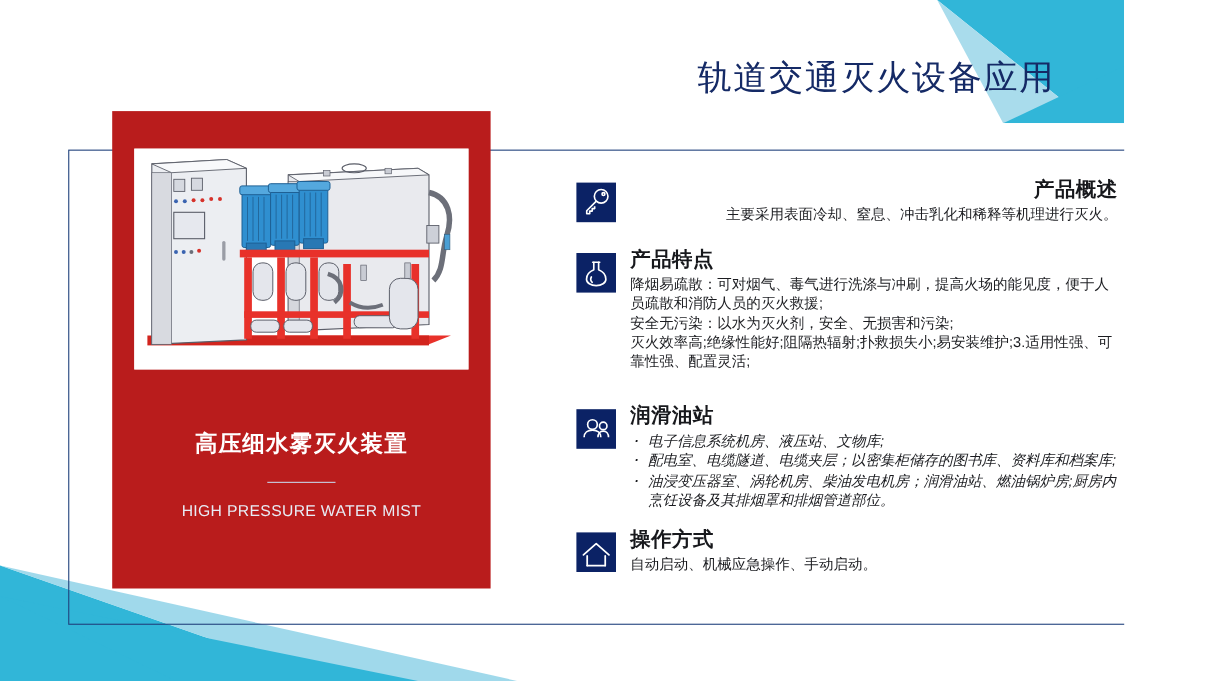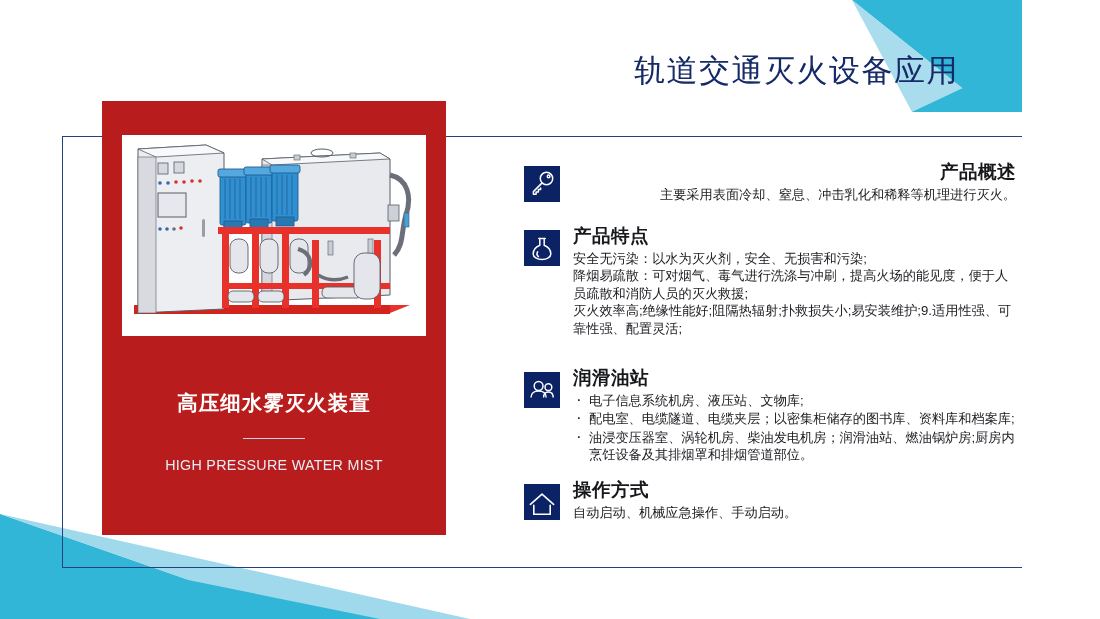--- a/index.html
+++ b/index.html
@@ -146,20 +146,21 @@
   }
   .sec-text p { margin: 0; }
 
   ul.sec-list {
     margin: 0;
     padding: 0;
     list-style: none;
     font-size: 13.2px;
     color: #1b1c20;
     line-height: 17.6px;
+    font-style: italic;
   }
   ul.sec-list li {
     position: relative;
     padding-left: 16px;
     margin: 0 0 1px 0;
   }
   ul.sec-list li::before {
     content: "\00b7";
     position: absolute;
     left: 3px;
@@ -324,23 +325,23 @@
           <g fill="none" stroke="#ffffff" stroke-width="1.5" stroke-linejoin="round" stroke-linecap="round">
             <path d="M14.8,8.4 L21.2,8.4"></path>
             <path d="M15.8,8.4 L15.8,15.3 C11.6,17.1 9.2,20.4 9.2,23.8 C9.2,27.2 13.1,29.6 18,29.6 C22.9,29.6 26.8,27.2 26.8,23.8 C26.8,20.4 24.4,17.1 20.2,15.3 L20.2,8.4"></path>
             <path d="M13.6,21.8 C12.7,23.4 13.0,25.4 14.4,26.6"></path>
           </g>
         </svg>
       </div>
       <div class="sec-body">
         <div class="sec-head">产品特点</div>
         <div class="sec-text">
+          <p>降烟易疏散：可对烟气、毒气进行洗涤与冲刷，提高火场的能见度，便于人员疏散和消防人员的灭火救援;</p>
           <p>安全无污染：以水为灭火剂，安全、无损害和污染;</p>
-          <p>降烟易疏散：可对烟气、毒气进行洗涤与冲刷，提高火场的能见度，便于人员疏散和消防人员的灭火救援;</p>
-          <p>灭火效率高;绝缘性能好;阻隔热辐射;扑救损失小;易安装维护;9.适用性强、可靠性强、配置灵活;</p>
+          <p>灭火效率高;绝缘性能好;阻隔热辐射;扑救损失小;易安装维护;3.适用性强、可靠性强、配置灵活;</p>
         </div>
       </div>
     </div>
 
     <div class="section" id="section-scope">
       <div class="sec-icon">
         <svg width="36" height="36" viewBox="0 0 36 36">
           <g fill="none" stroke="#ffffff" stroke-width="1.5" stroke-linejoin="round">
             <circle cx="14.6" cy="14.0" r="4.4"></circle>
             <path d="M7.0,25.6 C7.0,21.2 10.4,19.0 14.6,19.0 C18.8,19.0 22.2,21.2 22.2,25.6"></path>

